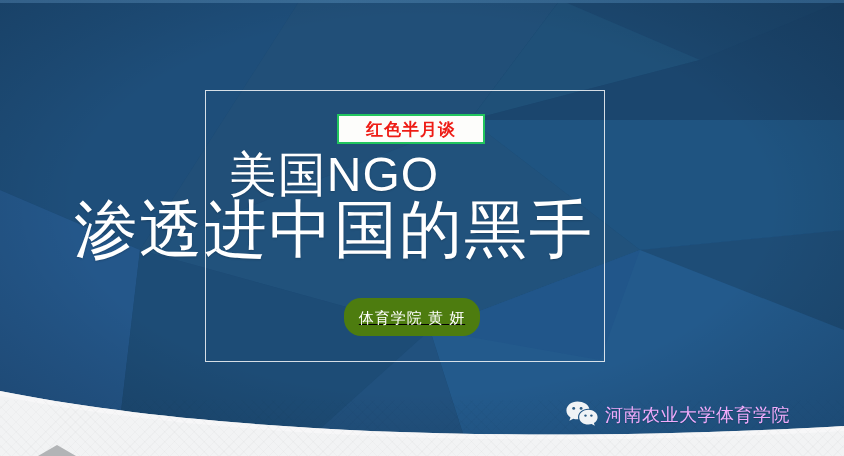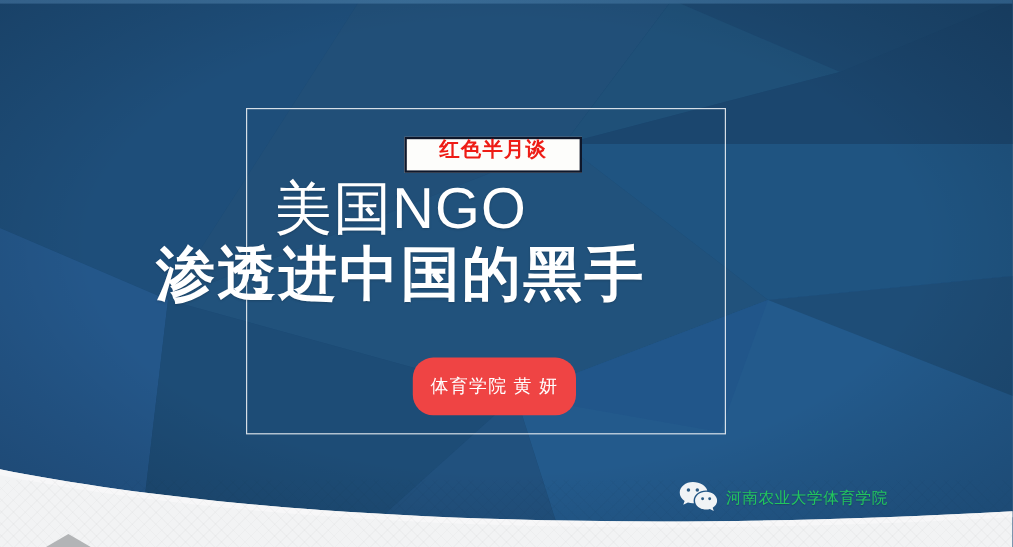--- a/index.html
+++ b/index.html
@@ -30,23 +30,23 @@
     border:1.5px solid rgba(255,255,255,.82);
     box-sizing:border-box;
   }
 
   
   .badge{
     position:absolute;
     left:337px;top:114px;
     width:148px;height:30px;
     background:#fdfdfb;
-    border:2px solid #0f172a;
+    border:2px solid #22c55e;
     box-sizing:border-box;
-    display:flex;align-items:flex-start;justify-content:center;
+    display:flex;align-items:center;justify-content:center;
   }
   .badge-text{
     color:#ee1c15;
     font-size:17px;
     font-weight:700;
     letter-spacing:1px;
     line-height:1;
     white-space:nowrap;
   }
 
@@ -60,30 +60,30 @@
   }
   .title-line{
     color:#ffffff;
     font-size:48px;
     font-weight:400;
     line-height:54px;
     letter-spacing:1px;
     white-space:nowrap;
     text-shadow:0 1px 2px rgba(0,0,0,.18);
   }
-  .title-line.l2{font-size:49px;letter-spacing:2px;font-weight:bold;}
+  .title-line.l2{font-size:63px;letter-spacing:2px;}
 
   
   .author-pill{
     position:absolute;
     left:344px;top:298px;
-    width:136px;height:48px;
-    background:#ef4444;
+    width:136px;height:38px;
+    background:#4d7c0f;
     border-radius:17px;
-    display:flex;align-items:center;justify-content:center;
+    display:flex;align-items:center;justify-content:center;text-decoration:underline;
   }
   .author-text{
     color:#ffffff;
     font-size:15px;
     letter-spacing:1px;
     line-height:1;
     white-space:nowrap;
   }
 
   
@@ -101,22 +101,22 @@
   }
 
   
   .watermark{
     position:absolute;
     left:566px;top:401px;
     display:flex;align-items:center;gap:7px;
   }
   .wechat-icon{display:block;}
   .watermark-text{
-    color:#22c55e;
-    font-size:13px;
+    color:#f0abfc;
+    font-size:18px;
     letter-spacing:.5px;
     line-height:1;
     white-space:nowrap;
     text-shadow:0 1px 1px rgba(0,0,0,.2);
   }
 
   
   .scroll-arrow{
     position:absolute;
     left:38px;bottom:0px;

